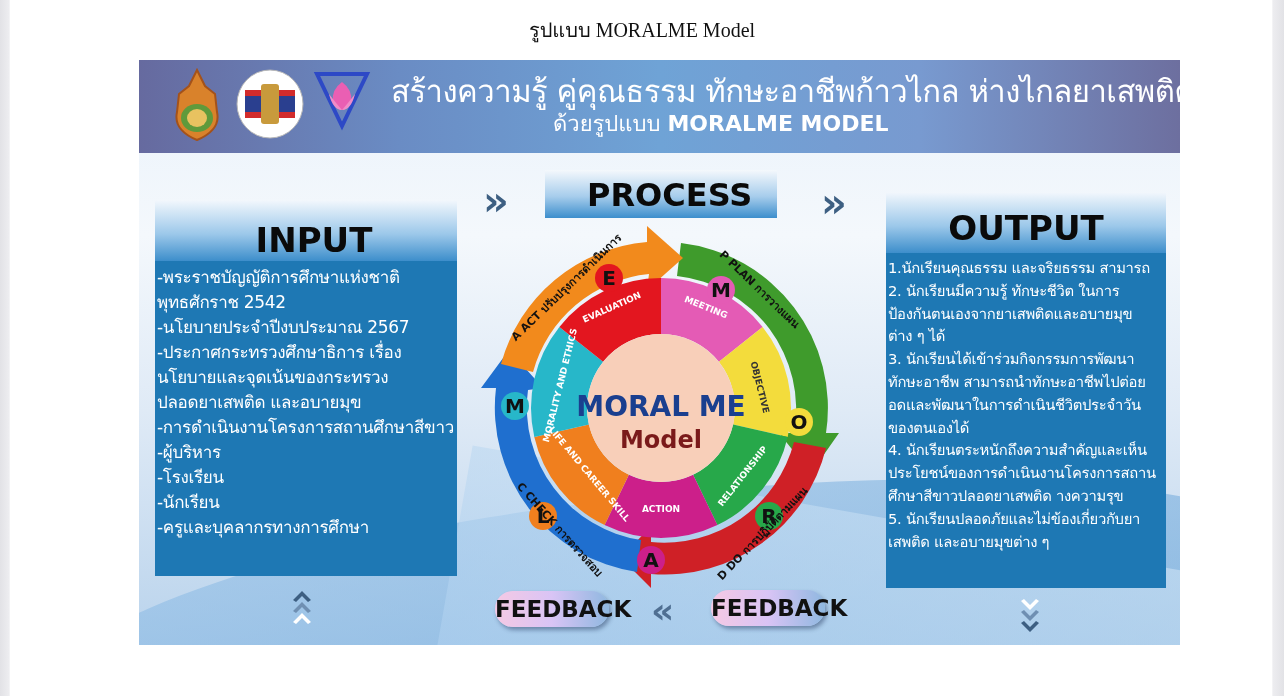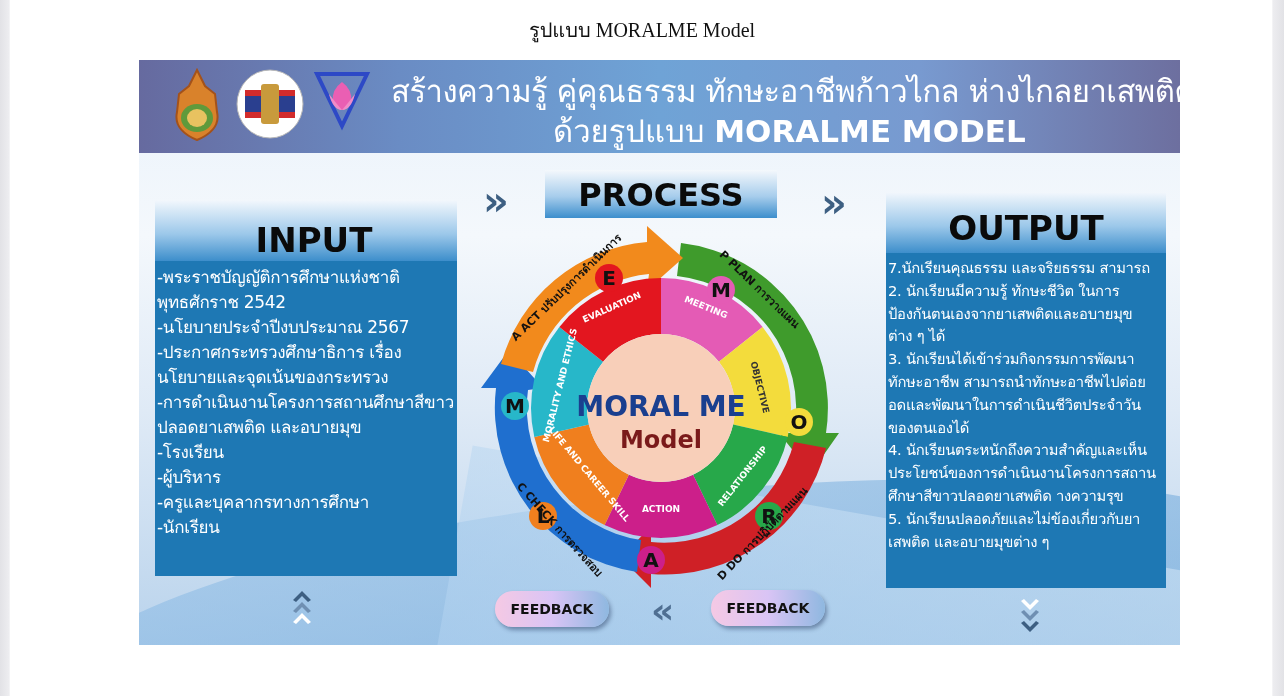--- a/index.html
+++ b/index.html
@@ -5,43 +5,43 @@
   * { box-sizing: border-box; margin: 0; padding: 0; }
   html, body { width: 1284px; height: 696px; overflow: hidden; background: #ffffff; }
   body { font-family: "DejaVu Sans", sans-serif; position: relative; }
   .edge-l { position: absolute; left: 0; top: 0; width: 10px; height: 696px; background: linear-gradient(90deg,#e2e2e6,#ededf0); border-right: 1px solid #f3f3f5; }
   .edge-r { position: absolute; right: 0; top: 0; width: 12px; height: 696px; background: linear-gradient(90deg,#ededf0,#e2e2e6); border-left: 1px solid #f3f3f5; }
   .doc-title { position: absolute; top: 14px; left: 0; width: 1284px; text-align: center; font-size: 20px; color: #111; font-family: Liberation Serif, serif; }
 
   .poster { position: absolute; left: 139px; top: 60px; width: 1041px; height: 585px; overflow: hidden; background: linear-gradient(180deg,#e9f2fb 0%,#f4f8fc 30%,#dfeaf6 60%,#b9d3ec 100%); }
   .banner { position: absolute; left: 0; top: 0; width: 1041px; height: 93px; background: linear-gradient(90deg,#666a9f 0%,#6a8cc4 25%,#6fa3d6 50%,#789ad0 75%,#6d6f9f 100%); }
   .banner-line1 { position: absolute; left: 252px; top: 6px; font-size: 31px; color: #ffffff; white-space: nowrap; letter-spacing: -0.5px; }
-  .banner-line2 { position: absolute; left: 414px; top: 46px; font-size: 31px; color: #ffffff; white-space: nowrap; }
+  .banner-line2 { position: absolute; left: 414px; top: 46px; font-size: 22px; color: #ffffff; white-space: nowrap; }
   .banner-line2 b { font-weight: bold; }
   .logo { position: absolute; top: 8px; }
 
   .wave1 { position: absolute; left: -100px; top: 430px; width: 1300px; height: 300px; background: linear-gradient(160deg,#8fbde6,#5f9fd6); transform: rotate(-8deg); border-radius: 40% 60% 0 0; opacity: .55; }
   .wave2 { position: absolute; left: 300px; top: 470px; width: 1000px; height: 300px; background: linear-gradient(200deg,#d4e6f5,#a9cdee); transform: rotate(10deg); opacity: .6; }
 
   .panel { position: absolute; background: #1e78b4; }
   .panel-head { position: absolute; left: 0; top: 0; width: 100%; background: linear-gradient(180deg,#f0f6fc 0%,#9cc8ea 55%,#3d8ecb 100%); text-align: center; font-weight: bold; color: #0a0a0a; font-family: "DejaVu Sans", sans-serif; }
   .panel-body { position: absolute; left: 0; width: 100%; color: #ffffff; font-size: 17px; line-height: 25px; padding-left: 2px; white-space: nowrap; letter-spacing: -0.3px; }
 
   .input-panel { left: 16px; top: 141px; width: 302px; height: 375px; }
   .input-panel .panel-head { height: 60px; font-size: 34px; line-height: 78px; padding-left: 16px; }
   .input-panel .panel-body { top: 64px; }
 
   .output-panel { left: 747px; top: 133px; width: 280px; height: 395px; }
   .output-panel .panel-head { height: 60px; font-size: 34px; line-height: 70px; }
   .output-panel .panel-body { top: 64px; font-size: 14.8px; line-height: 22.8px; }
 
-  .process-head { position: absolute; left: 406px; top: 110px; width: 232px; height: 48px; background: linear-gradient(180deg,#f4f8fc 0%,#a7cdec 55%,#3c8ecc 100%); text-align: center; font-size: 32px; font-weight: bold; line-height: 50px; color: #0a0a0a; }
+  .process-head { position: absolute; left: 406px; top: 110px; width: 232px; height: 48px; background: linear-gradient(180deg,#f4f8fc 0%,#a7cdec 55%,#3c8ecc 100%); text-align: left; font-size: 32px; font-weight: bold; line-height: 50px; color: #0a0a0a; padding-left: 42px; }
 
   .chev { position: absolute; color: #3d5f82; font-size: 30px; font-weight: bold; letter-spacing: -8px; }
-  .feedback { position: absolute; height: 36px; border-radius: 18px; background: linear-gradient(90deg,#f5c9e4 0%,#d9c4f5 50%,#8fb8e0 100%); box-shadow: 2px 3px 4px rgba(30,50,90,.45); font-size: 14px; font-weight: bold; color: #111; text-align: center; line-height: 36px; }
+  .feedback { position: absolute; height: 36px; border-radius: 18px; background: linear-gradient(90deg,#f5c9e4 0%,#d9c4f5 50%,#8fb8e0 100%); box-shadow: 2px 3px 4px rgba(30,50,90,.45); font-size: 23px; font-weight: bold; color: #111; text-align: center; line-height: 36px; }
 
   .ring { position: absolute; left: 332px; top: 158px; width: 380px; height: 380px; }
 </style>
 </head>
 <body>
 
 <div class="edge-l"></div>
 <div class="edge-r"></div>
 
 <div class="doc-title">รูปแบบ MORALME Model</div>
@@ -74,26 +74,26 @@
   </div>
 
   <div class="panel input-panel">
     <div class="panel-head">INPUT</div>
     <div class="panel-body">
       <div>-พระราชบัญญัติการศึกษาแห่งชาติ</div>
       <div>พุทธศักราช 2542</div>
       <div>-นโยบายประจำปีงบประมาณ 2567</div>
       <div>-ประกาศกระทรวงศึกษาธิการ เรื่อง</div>
       <div>นโยบายและจุดเน้นของกระทรวง</div>
+      <div>ปลอดยาเสพติด และอบายมุข</div>
       <div>-การดำเนินงานโครงการสถานศึกษาสีขาว</div>
-      <div>ปลอดยาเสพติด และอบายมุข</div>
+      <div>-ผู้บริหาร</div>
       <div>-โรงเรียน</div>
-      <div>-ผู้บริหาร</div>
+      <div>-นักเรียน</div>
       <div>-ครูและบุคลากรทางการศึกษา</div>
-      <div>-นักเรียน</div>
     </div>
   </div>
 
   <div class="chev" style="left:344px;top:118px;font-size:40px;">»</div>
   <div class="chev" style="left:682px;top:120px;font-size:40px;">»</div>
 
   <div class="process-head">PROCESS</div>
 
   <svg class="ring" viewBox="-190 -190 380 380">
 
@@ -149,21 +149,21 @@
     </g>
 
     <circle cx="0" cy="0" r="74" fill="#f8cfb9"></circle>
     <text x="0" y="8" text-anchor="middle" font-family="DejaVu Sans, sans-serif" font-weight="bold" font-size="28" fill="#1a3f8f">MORAL ME</text>
     <text x="0" y="40" text-anchor="middle" font-family="DejaVu Sans, sans-serif" font-weight="bold" font-size="24" fill="#7a1a1a">Model</text>
   </svg>
 
   <div class="panel output-panel">
     <div class="panel-head">OUTPUT</div>
     <div class="panel-body">
-      <div>7.นักเรียนคุณธรรม และจริยธรรม สามารถ</div>
+      <div>1.นักเรียนคุณธรรม และจริยธรรม สามารถ</div>
       <div>2. นักเรียนมีความรู้ ทักษะชีวิต ในการ</div>
       <div>ป้องกันตนเองจากยาเสพติดและอบายมุข</div>
       <div>ต่าง ๆ ได้</div>
       <div>3. นักเรียนได้เข้าร่วมกิจกรรมการพัฒนา</div>
       <div>ทักษะอาชีพ สามารถนำทักษะอาชีพไปต่อย</div>
       <div>อดและพัฒนาในการดำเนินชีวิตประจำวัน</div>
       <div>ของตนเองได้</div>
       <div>4. นักเรียนตระหนักถึงความสำคัญและเห็น</div>
       <div>ประโยชน์ของการดำเนินงานโครงการสถาน</div>
       <div>ศึกษาสีขาวปลอดยาเสพติด างความรุข</div>

